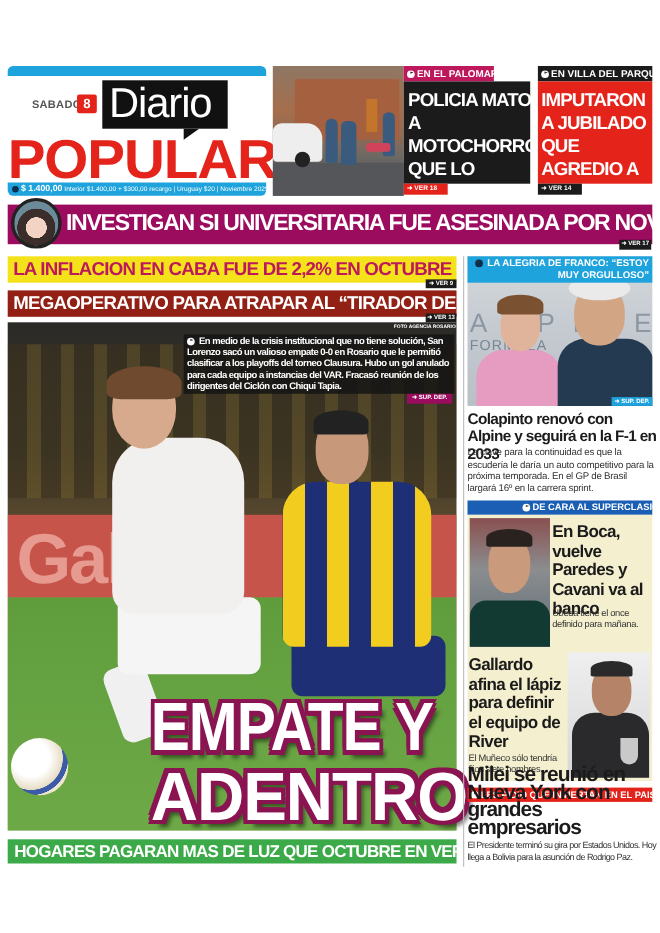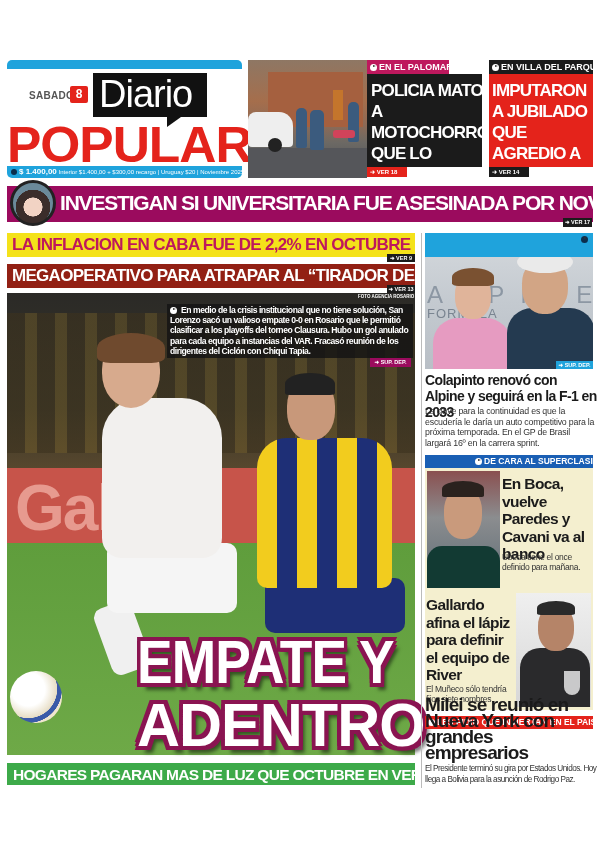--- a/index.html
+++ b/index.html
@@ -222,21 +222,21 @@
   <div class="alpine-text">ALPINE</div>
   <div class="formula-text">FORMULA</div>
   <div class="franco-body"></div>
   <div class="franco-head"></div>
   <div class="franco-hair"></div>
   <div class="flavio-body"></div>
   <div class="flavio-head"></div>
   <div class="flavio-hair"></div>
 </div>
 <div id="alonso-kicker-box" class="abs"></div>
-<div id="alonso-kicker" class="abs"><span class="kicker-dot" style="background:#0b2e4d"></span> </div>
+<div id="alonso-kicker" class="abs"><span class="kicker-dot" style="background:#0b2e4d"></span> <span>LA ALEGRIA DE FRANCO: “ESTOY MUY ORGULLOSO”</span></div>
 <div id="alonso-supdep" class="abs">➜ SUP. DEP.</div>
 <div id="alonso-head" class="abs">Colapinto renovó con Alpine y seguirá en la F-1 en 2033</div>
 <div id="alonso-body" class="abs">La clave para la continuidad es que la escudería le daría un auto competitivo para la próxima temporada. En el GP de Brasil largará 16º en la carrera sprint.</div>
 
 <div id="super-kicker-box" class="abs"></div>
 <div id="super-kicker" class="abs"><span class="kicker-dot"></span><span>DE CARA AL SUPERCLASICO</span></div>
 <div id="super-panel" class="abs"></div>
 
 <div id="paredes-photo" class="abs">
   <div class="paredes-body"></div>

